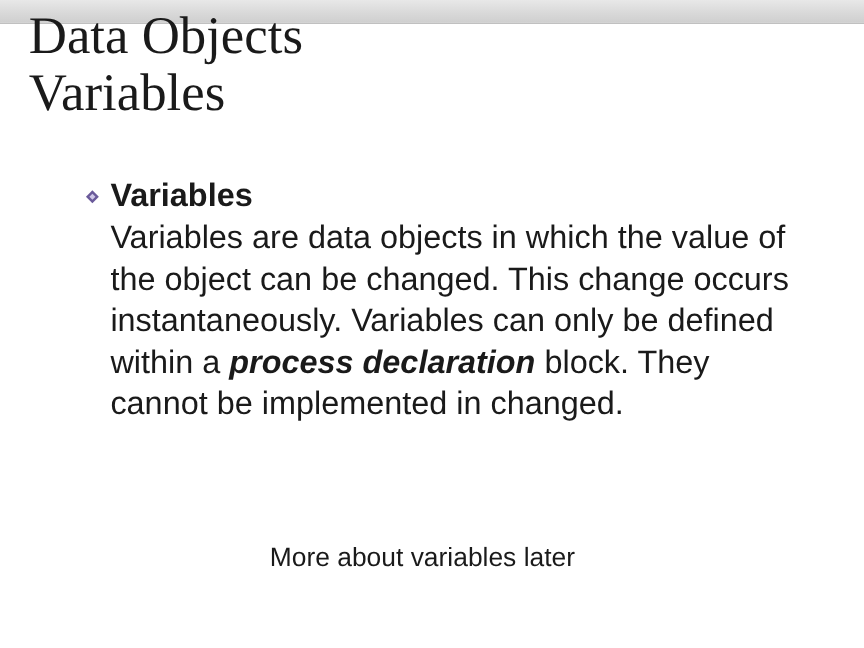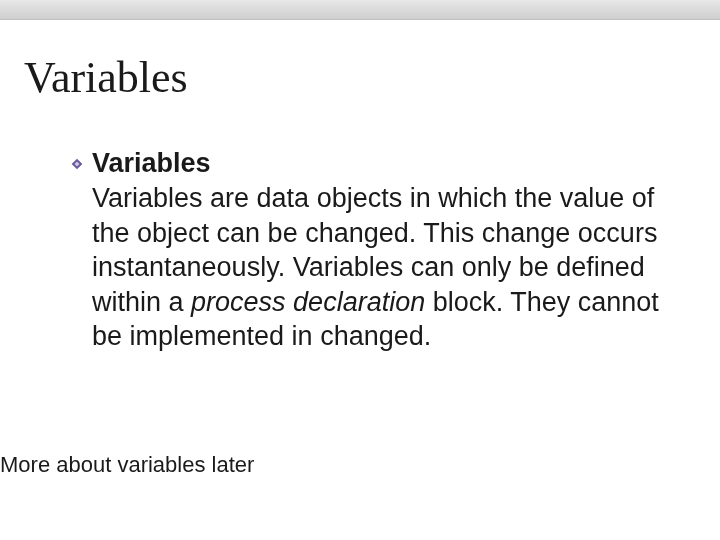--- a/index.html
+++ b/index.html
@@ -53,38 +53,39 @@
   }
   .body-text {
     font-size: 27px;
     line-height: 1.28;
     color: #1a1a1a;
     margin-left: 22px;
     margin-right: 0;
   }
   .emph {
     font-style: italic;
-    font-weight: 400;
+    font-weight: 700;
   }
   .footer-note {
     position: absolute;
     top: 452px;
     left: 0;
     right: 16px;
+    text-align: center;
     font-size: 22px;
     color: #1a1a1a;
   }
 </style>
 </head>
 <body>
 
 <div class="title-band"></div>
 
 <div class="title">
-  <br>
+  <span>Data Objects</span><br>
   <span>Variables</span>
 </div>
 
 <div class="content">
 
   <div class="bullet-row">
     <span class="bullet-icon">
       <svg viewBox="0 0 14 14" width="14" height="14">
         <rect x="3.2" y="3.2" width="7.6" height="7.6" transform="rotate(45 7 7)" fill="#6a5a9a"></rect>
         <rect x="5.2" y="5.2" width="3.6" height="3.6" transform="rotate(45 7 7)" fill="#cfc7e8"></rect>

